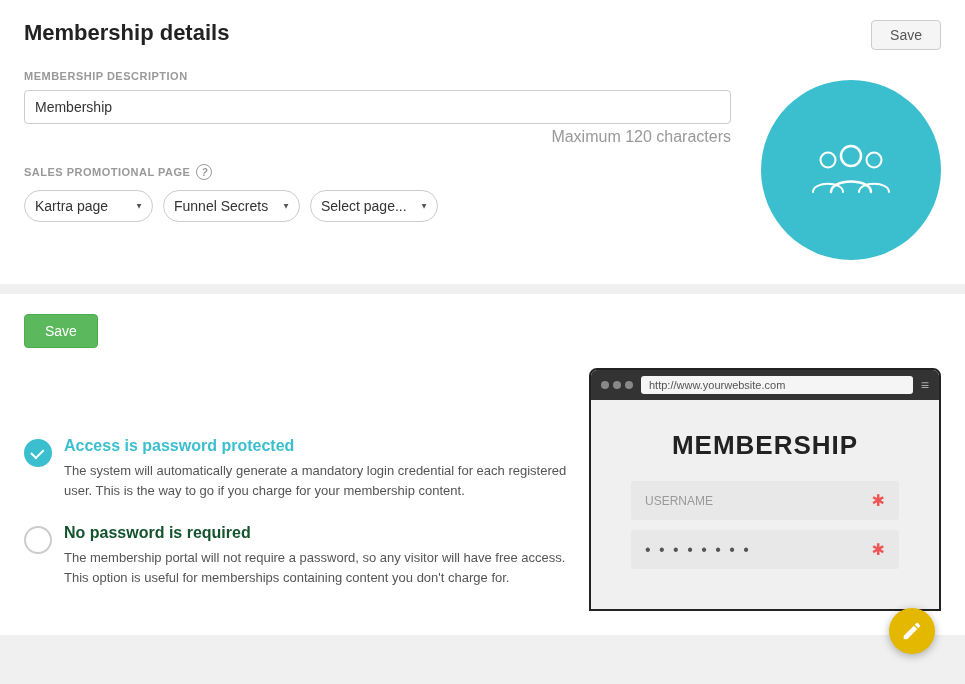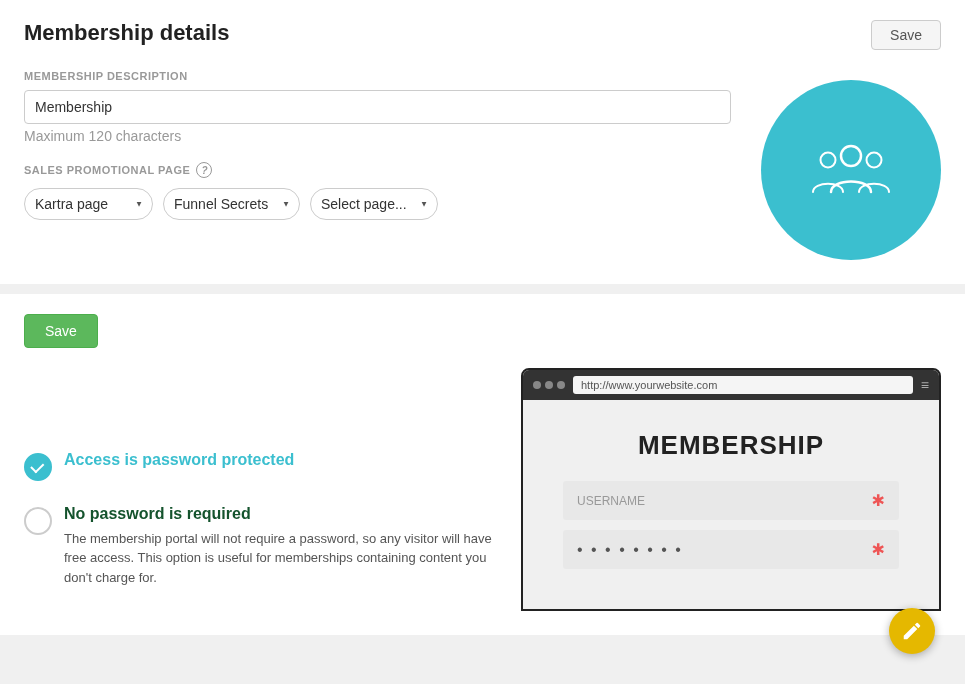--- a/index.html
+++ b/index.html
@@ -76,21 +76,22 @@
       width: 100%;
       border: 1px solid #ccc;
       border-radius: 4px;
       padding: 8px 10px;
       font-size: 14px;
       color: #333;
       outline: none;
     }
 
     .char-hint {
-      font-size: 14px;
+      text-align: right;
+      font-size: 16px;
       color: #999;
       margin-top: 4px;
     }
 
     .promo-label-row {
       display: flex;
       align-items: center;
       gap: 6px;
       margin-bottom: 10px;
       margin-top: 18px;
@@ -226,21 +227,21 @@
     }
 
     .option-desc {
       font-size: 13px;
       color: #555;
       line-height: 1.5;
     }
 
     
     .browser-mockup {
-      width: 420px;
+      width: 352px;
       flex-shrink: 0;
       border: 2px solid #222;
       border-radius: 8px 8px 0 0;
       overflow: hidden;
       background: #f8f8f8;
     }
 
     .browser-bar {
       background: #333;
       padding: 6px 10px;
@@ -399,20 +400,21 @@
     <button class="btn-save-green">Save</button>
   </div>
 
   <div class="password-body">
     <div class="password-options">
 
       <div class="option-row">
         <div class="radio-btn selected"></div>
         <div class="option-content">
           <div class="option-title">Access is password protected</div>
+          <div class="option-desc">The system will automatically generate a mandatory login credential for each registered user. This is the way to go if you charge for your membership content.</div>
         </div>
       </div>
 
       <div class="option-row">
         <div class="radio-btn"></div>
         <div class="option-content">
           <div class="option-title inactive">No password is required</div>
           <div class="option-desc">The membership portal will not require a password, so any visitor will have free access. This option is useful for memberships containing content you don't charge for.</div>
         </div>
       </div>

